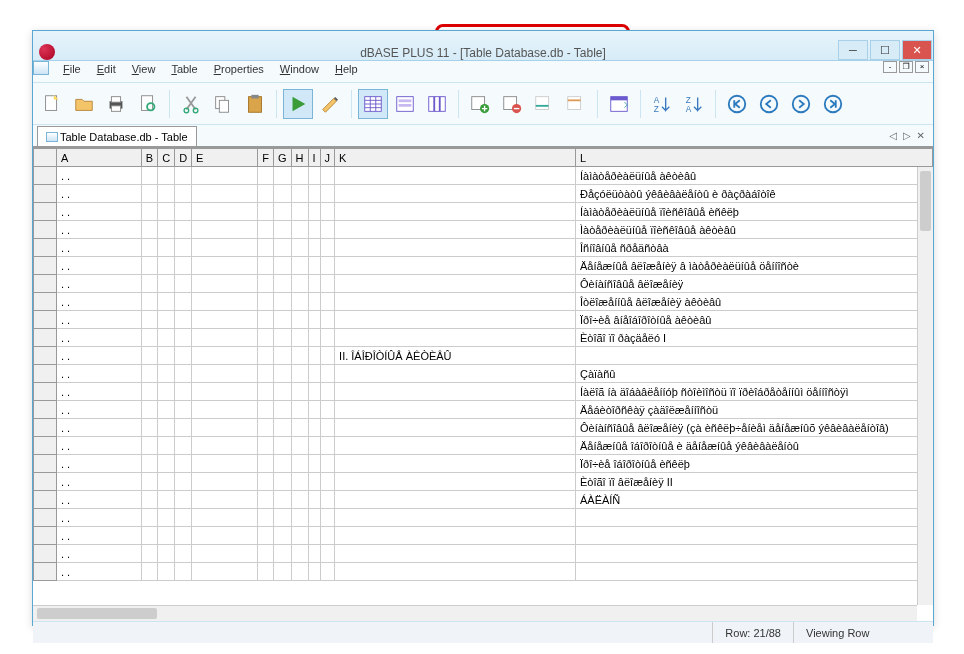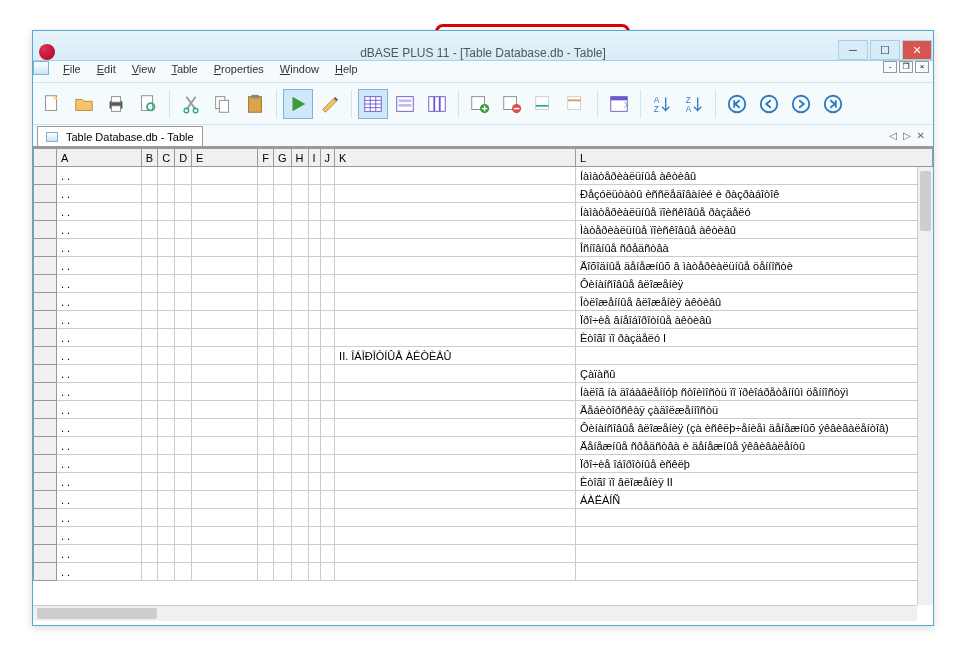--- a/index.html
+++ b/index.html
@@ -17,21 +17,21 @@
 .menu-item{font-size:11px;color:#333;padding:2px 8px;cursor:pointer}
 .menu-item u{text-decoration:underline}
 .mdi-btns{margin-left:auto;display:flex;gap:2px;padding-right:4px}
 .mdi-btn{width:14px;height:12px;border:1px solid #999;font-size:8px;text-align:center;line-height:10px;cursor:pointer}
 .toolbar{height:42px;background:#f5fafd;border-bottom:1px solid #cde4f2;display:flex;align-items:center;padding:0 4px;gap:2px}
 .tbtn{width:30px;height:30px;display:flex;align-items:center;justify-content:center;border:1px solid transparent;cursor:pointer;position:relative}
 .tbtn.active{border-color:#7ab4d6;background:#d0e8f8}
 .tsep{width:1px;height:28px;background:#cde4f2;margin:0 4px}
 .ic{width:22px;height:22px}
 .doc-tabs{height:22px;background:#f5fafd;border-bottom:1px solid #999;display:flex;align-items:flex-end;padding-left:4px;position:relative}
-.doc-tab{height:20px;background:#fff;border:1px solid #999;border-bottom:none;padding:0 8px;font-size:11px;display:flex;align-items:center;gap:8px}
+.doc-tab{height:20px;background:#fff;border:1px solid #999;border-bottom:none;padding:0 8px;font-size:11px;display:flex;align-items:center;gap:2px}
 .tab-icon{width:12px;height:10px;background:linear-gradient(#fff,#cce4f5);border:1px solid #7ab4d6}
 .tab-nav{margin-left:auto;display:flex;gap:6px;padding-right:8px;font-size:10px;color:#666;align-items:center;height:22px}
 .tab-nav span{cursor:pointer}
 .grid-wrap{position:relative;height:474px;overflow:hidden;border-top:1px solid #999}
 .grid{width:100%;border-collapse:collapse;font-size:11px}
 .grid th{background:#f0f0f0;border:1px solid #999;height:18px;font-weight:normal;text-align:left;padding:0 4px;position:sticky;top:0}
 .grid td{border:1px solid #ccc;height:18px;padding:0 4px;white-space:nowrap;overflow:hidden}
 .rowhdr{background:#f0f0f0;border:1px solid #999!important;width:24px}
 .vscroll{position:absolute;right:0;top:19px;bottom:16px;width:16px;background:#f0f0f0;border-left:1px solid #ccc}
 .vscroll .thumb{position:absolute;top:4px;left:2px;right:2px;height:60px;background:#cdcdcd;border-radius:2px}
@@ -282,36 +282,36 @@
             <td></td>
             <td></td>
             <td></td>
             <td></td>
             <td></td>
             <td></td>
             <td></td>
             <td></td>
             <td></td>
             <td></td>
-            <td>Ðåçóëüòàòû èññëåäîâàíèé è ðàçðàáîòîê</td>
-          </tr>
-          <tr>
-            <td class="rowhdr"></td>
-            <td>. .</td>
-            <td></td>
-            <td></td>
-            <td></td>
-            <td></td>
-            <td></td>
-            <td></td>
-            <td></td>
-            <td></td>
-            <td></td>
-            <td></td>
-            <td>Íàìàòåðèàëüíûå ïîèñêîâûå ðàçäåëó</td>
+            <td>Ðåçóëüòàòû ýêâèâàëåíòû è ðàçðàáîòîê</td>
+          </tr>
+          <tr>
+            <td class="rowhdr"></td>
+            <td>. .</td>
+            <td></td>
+            <td></td>
+            <td></td>
+            <td></td>
+            <td></td>
+            <td></td>
+            <td></td>
+            <td></td>
+            <td></td>
+            <td></td>
+            <td>Íàìàòåðèàëüíûå ïîèñêîâûå èñêëþ</td>
           </tr>
           <tr>
             <td class="rowhdr"></td>
             <td>. .</td>
             <td></td>
             <td></td>
             <td></td>
             <td></td>
             <td></td>
             <td></td>
@@ -342,21 +342,21 @@
             <td></td>
             <td></td>
             <td></td>
             <td></td>
             <td></td>
             <td></td>
             <td></td>
             <td></td>
             <td></td>
             <td></td>
-            <td>Äîõîäíûå äåíåæíûõ â ìàòåðèàëüíûå öåííîñòè</td>
+            <td>Äåíåæíûå âëîæåíèÿ â ìàòåðèàëüíûå öåííîñòè</td>
           </tr>
           <tr>
             <td class="rowhdr"></td>
             <td>. .</td>
             <td></td>
             <td></td>
             <td></td>
             <td></td>
             <td></td>
             <td></td>
@@ -492,21 +492,21 @@
             <td></td>
             <td></td>
             <td></td>
             <td></td>
             <td></td>
             <td></td>
             <td></td>
             <td></td>
             <td></td>
             <td></td>
-            <td>Äåíåæíûå ñðåäñòâà è äåíåæíûå ýêâèâàëåíòû</td>
+            <td>Äåíåæíûå îáîðîòíûå è äåíåæíûå ýêâèâàëåíòû</td>
           </tr>
           <tr>
             <td class="rowhdr"></td>
             <td>. .</td>
             <td></td>
             <td></td>
             <td></td>
             <td></td>
             <td></td>
             <td></td>
@@ -609,13 +609,18 @@
         </tbody>
     </table>
     <div class="vscroll">
         <div class="thumb"></div>
       </div>
     <div class="hscroll">
         <div class="thumb"></div>
       </div>
   </div>
 
+  <div class="statusbar">
+    <div class="status-spacer"></div>
+    <div class="status-cell">Row: 21/88</div>
+    <div class="status-cell" style="width:140px">Viewing Row</div>
+  </div>
 </div>
 
 </body></html>

